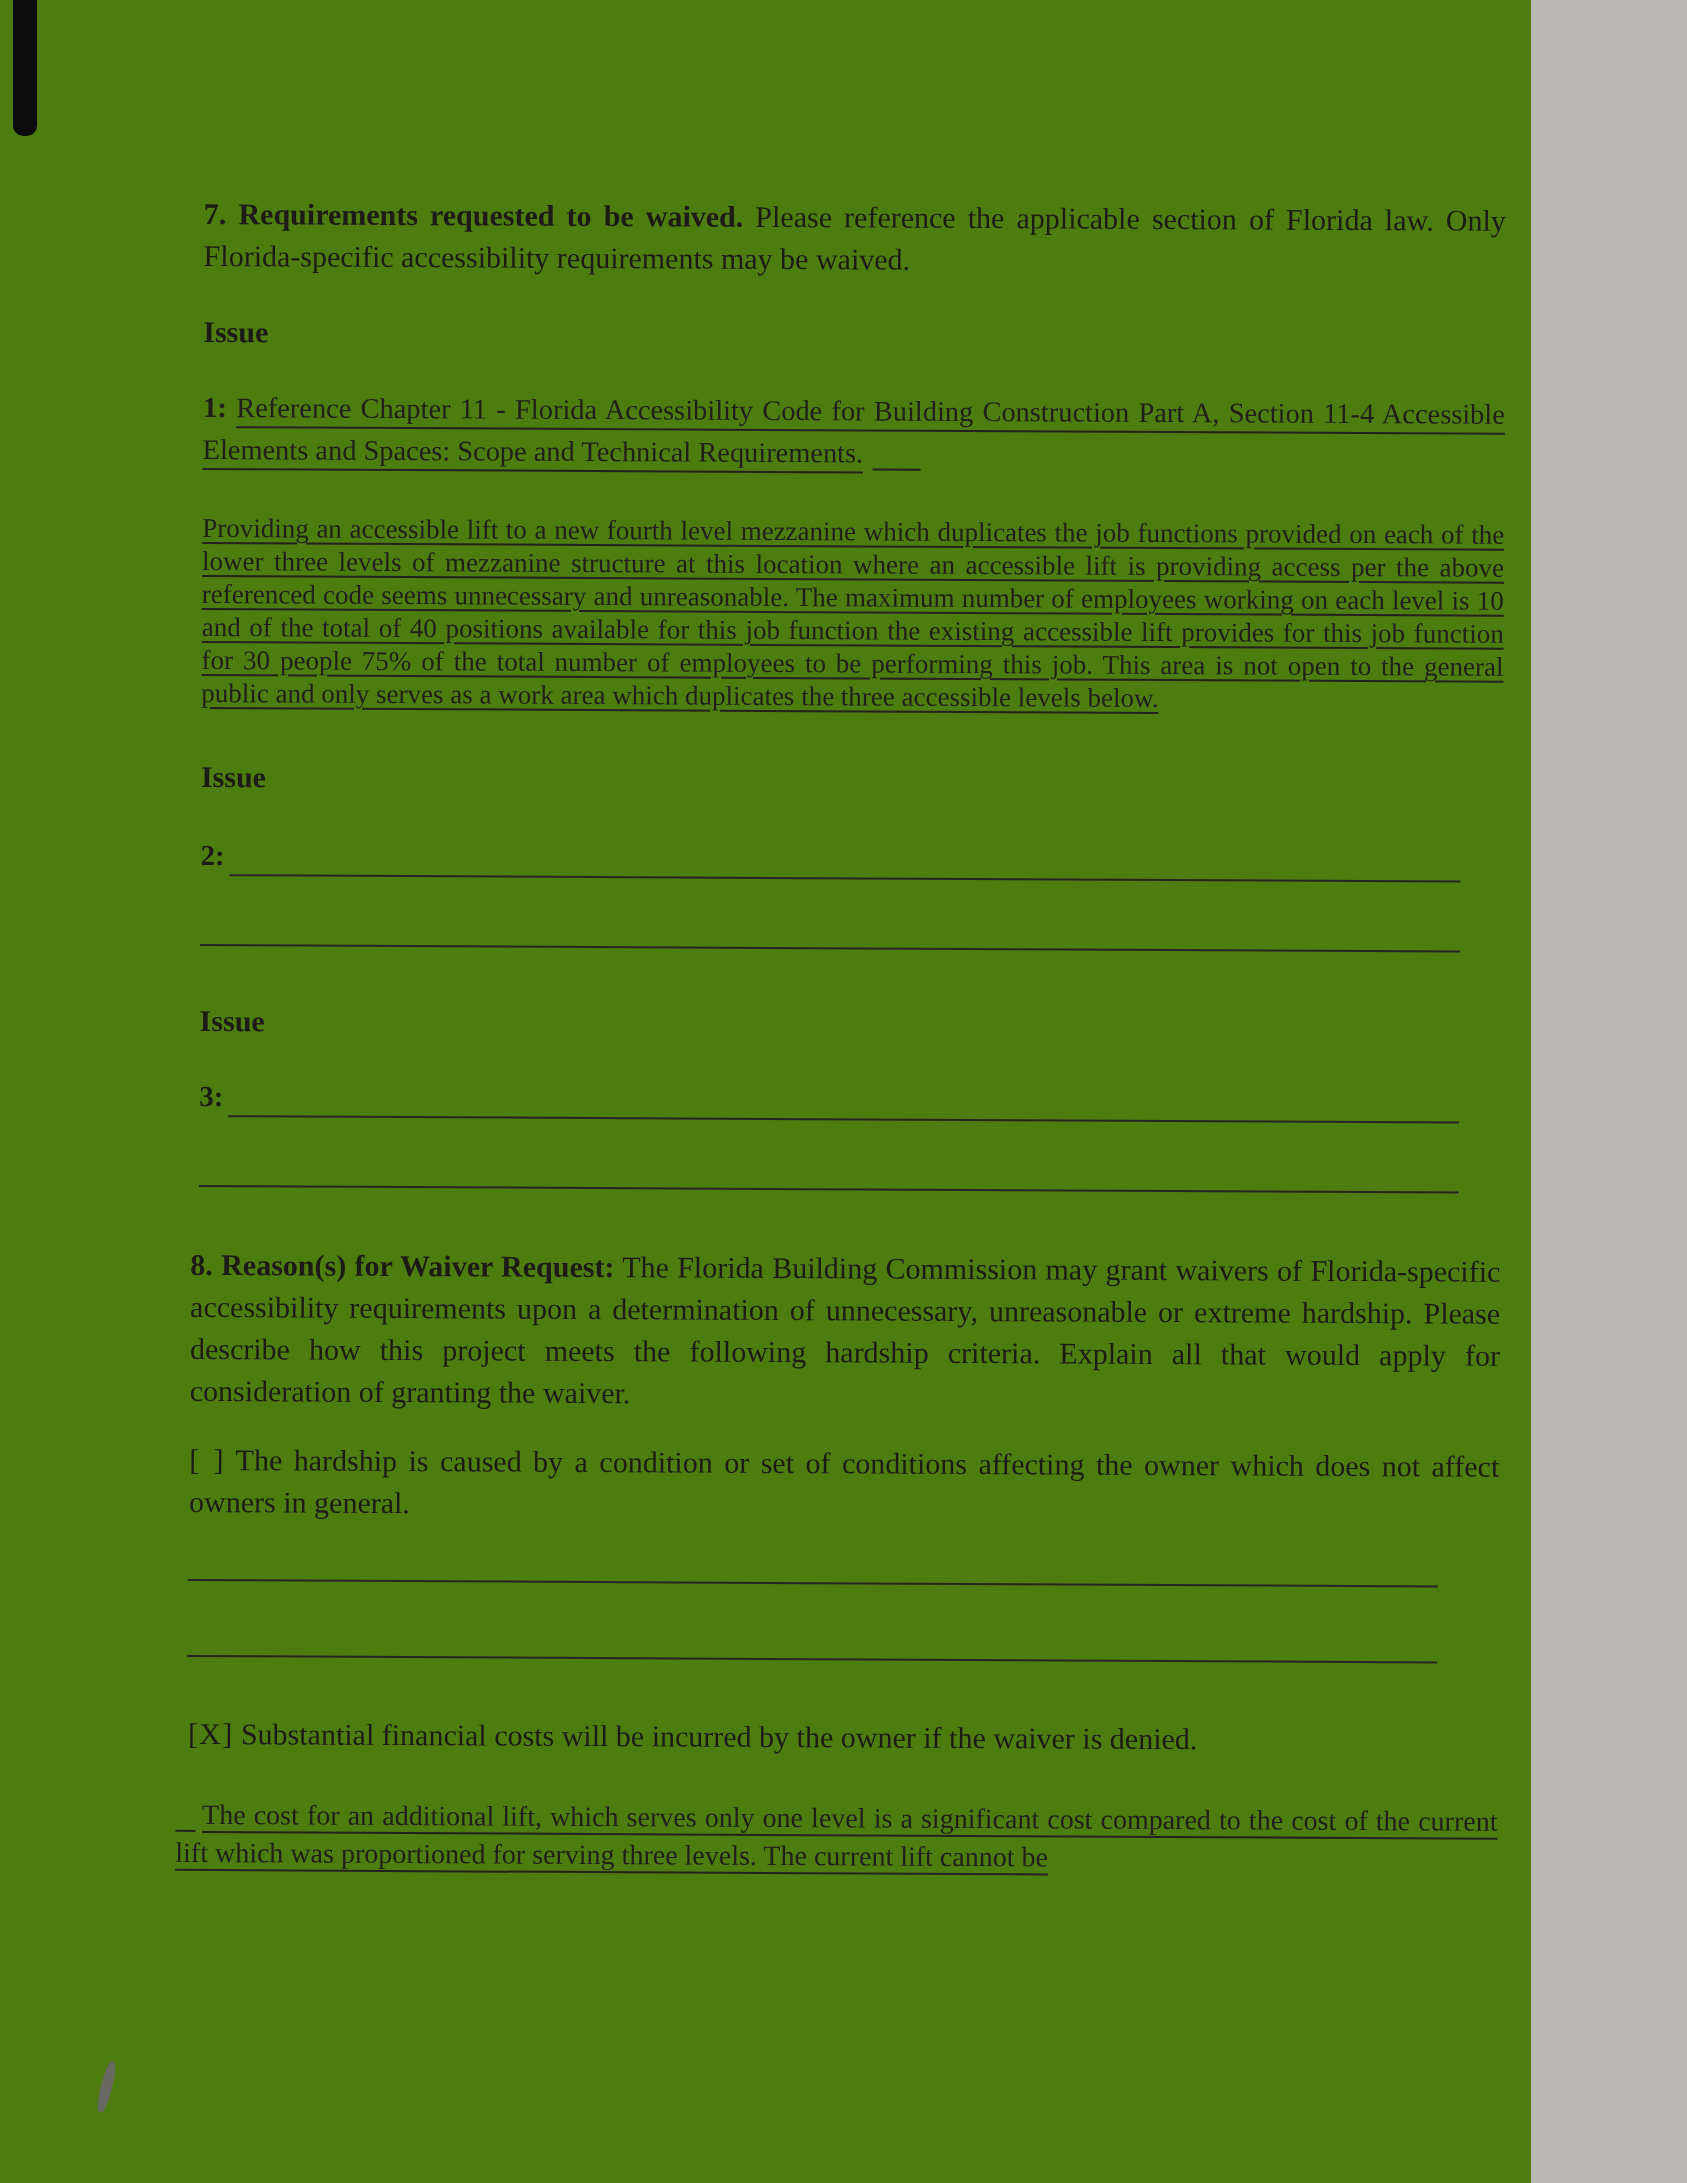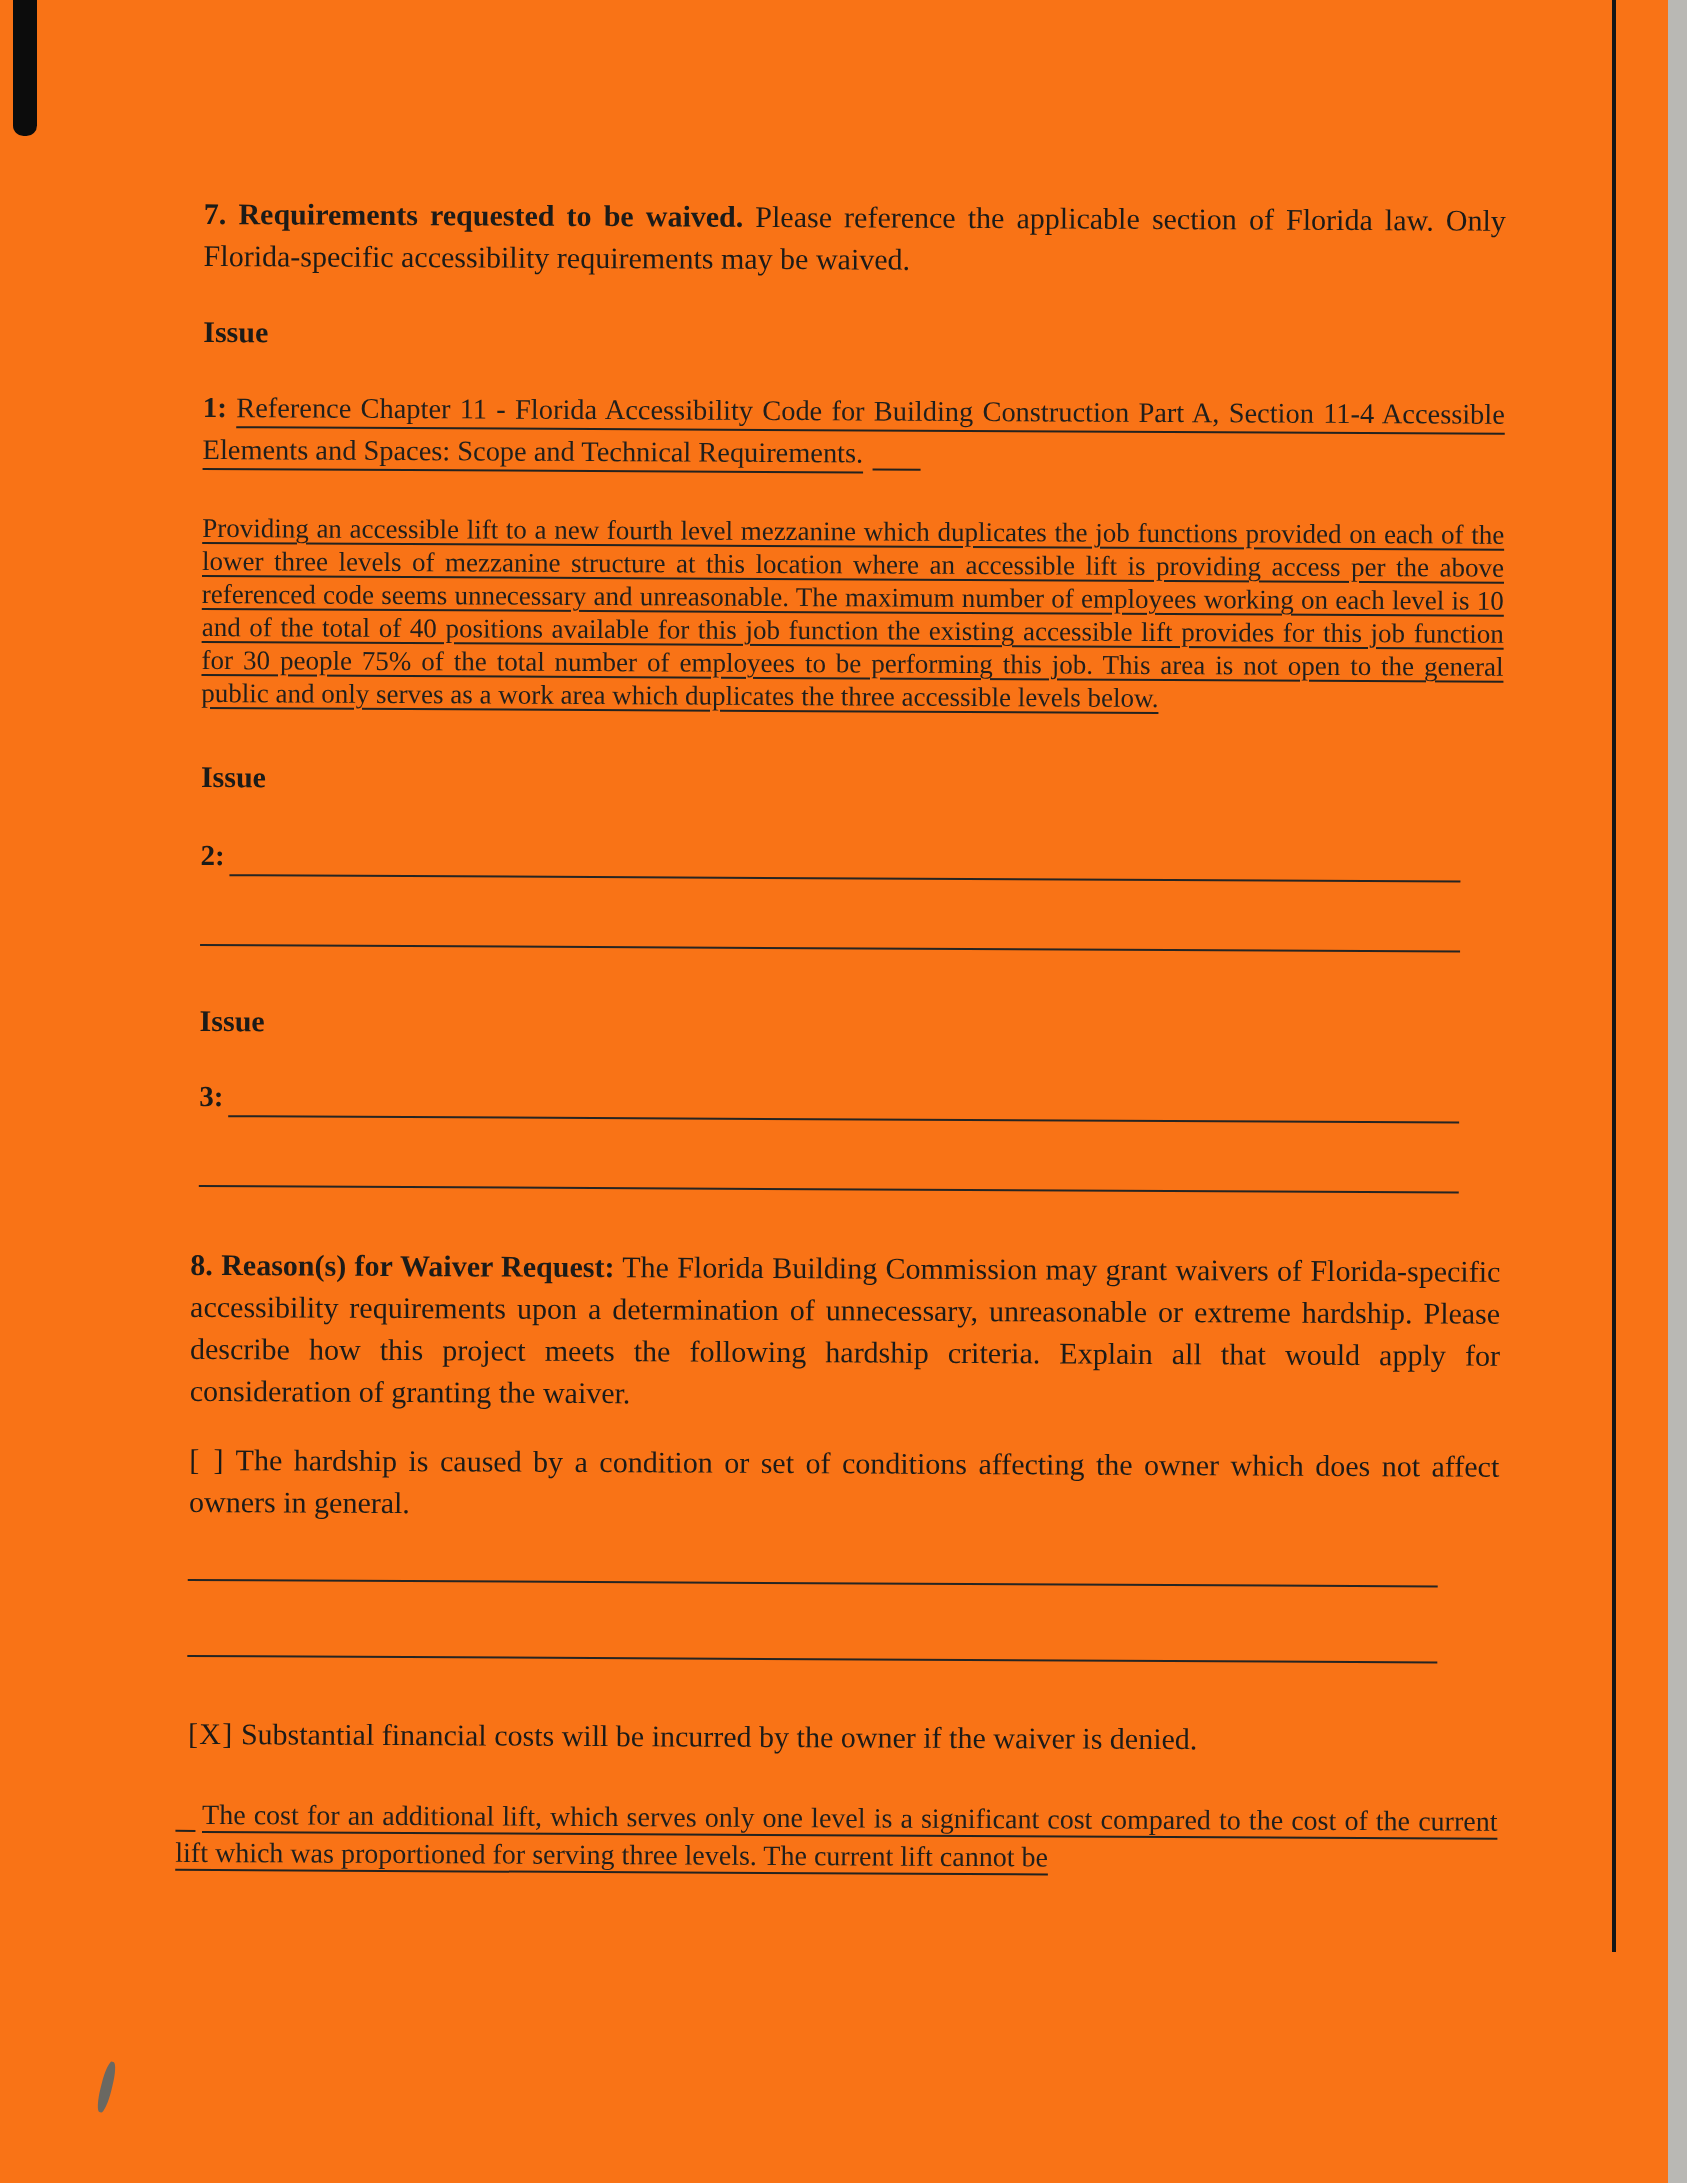--- a/index.html
+++ b/index.html
@@ -1,22 +1,22 @@
 <!DOCTYPE html>
 <html style="font-size:10.6px"><head>
 <meta charset="utf-8">
 <style>
   * { margin:0; padding:0; box-sizing:border-box; }
   html,body { width:1687px; height:2183px; }
   body { background:#b9b8b4; font-family:"Liberation Serif", serif; }
 
   .page {
     position:relative;
-    width:1668px; height:2183px;
-    background:#f97316;
+    width:1531px; height:2183px;
+    background:#4d7c0f;
     overflow:hidden;
     color:#1c1b18;
   }
 
   
   .artifact-topleft {
     position:absolute; left:13.2px; top:0;
     width:24px; height:136px;
     background:#0c0c0c;
     border-radius:0 0 10.6px 10.6px;

